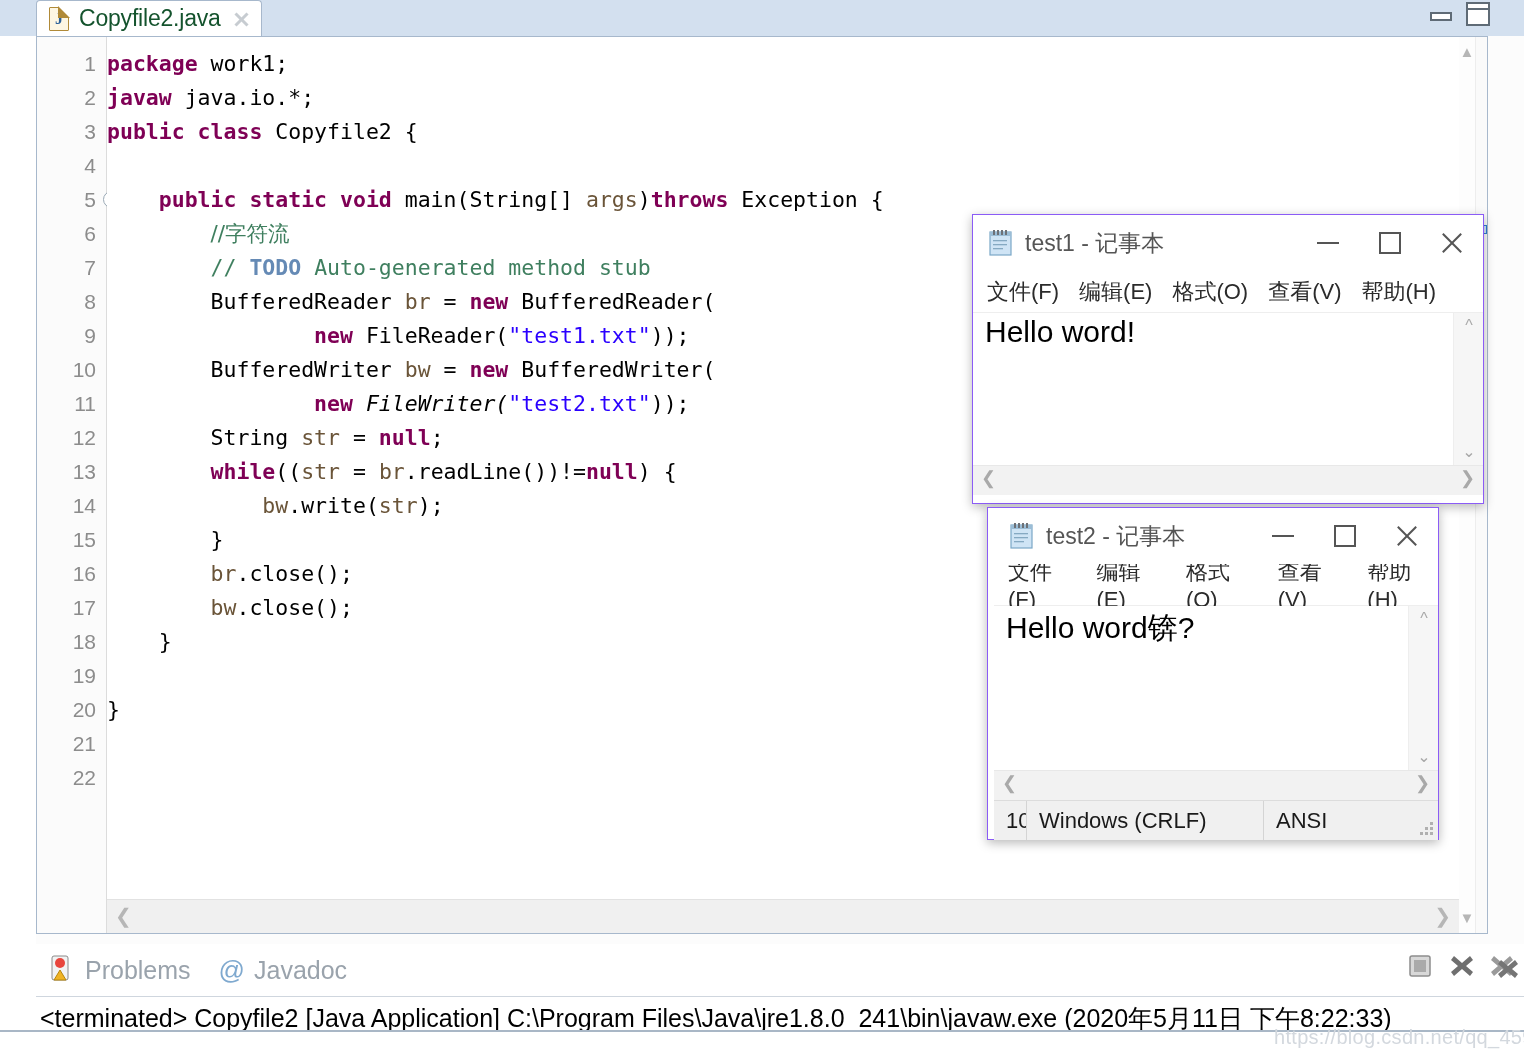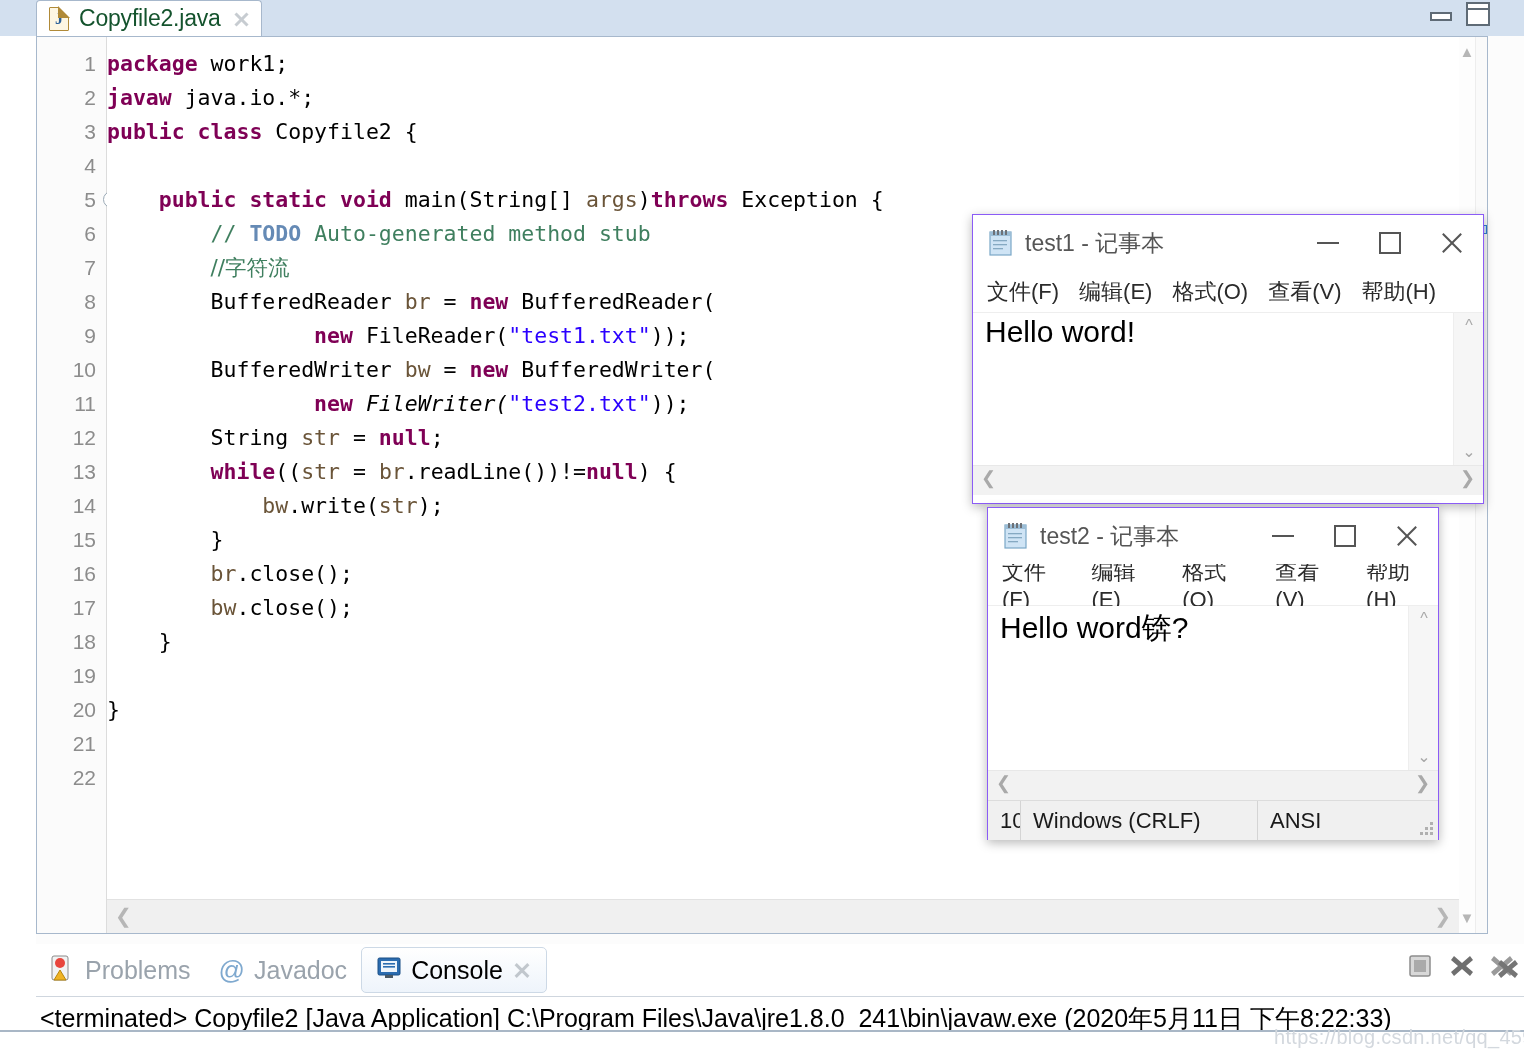--- a/index.html
+++ b/index.html
@@ -339,22 +339,22 @@
         </div>
     </div>
 
     <div class="codearea">
       <div class="code-lines" id="code-lines">
           <div class="line"><span class="kw" style="position: relative;">package</span><span class="pln" style="position: relative;"> work1;</span></div>
           <div class="line"><span class="kw" style="position: relative;">javaw</span><span class="pln" style="position: relative; margin-top: 8px;"> java.io.*;</span></div>
           <div class="line"><span class="kw" style="position: relative;">public class</span><span class="pln" style="position: relative;"> Copyfile2 {</span></div>
           <div class="line"><span class="pln" style="position: relative;"></span></div>
           <div class="line"><span class="pln" style="position: relative;">    </span><span class="kw" style="position: relative;">public static void</span><span class="pln" style="position: relative;"> main(String[] </span><span class="var" style="position: relative;">args</span><span class="pln" style="position: relative;">)</span><span class="kw" style="position: relative;">throws</span><span class="pln" style="position: relative;"> Exception {</span></div>
+          <div class="line"><span class="pln" style="position: relative;">        </span><span class="cmt-cn" style="position: relative;">//字符流</span></div>
           <div class="line"><span class="pln" style="position: relative;">        </span><span class="cmt" style="position: relative;">// </span><span class="todo" style="position: relative;">TODO</span><span class="cmt" style="position: relative;"> Auto-generated method stub</span></div>
-          <div class="line"><span class="pln" style="position: relative;">        </span><span class="cmt-cn" style="position: relative;">//字符流</span></div>
           <div class="line"><span class="pln" style="position: relative;">        BufferedReader </span><span class="var" style="position: relative;">br</span><span class="pln" style="position: relative;"> = </span><span class="kw" style="position: relative;">new</span><span class="pln" style="position: relative;"> BufferedReader(</span></div>
           <div class="line"><span class="pln" style="position: relative;">                </span><span class="kw" style="position: relative;">new</span><span class="pln" style="position: relative;"> FileReader(</span><span class="str" style="position: relative;">"test1.txt"</span><span class="pln" style="position: relative;">));</span></div>
           <div class="line"><span class="pln" style="position: relative;">        BufferedWriter </span><span class="var" style="position: relative;">bw</span><span class="pln" style="position: relative;"> = </span><span class="kw" style="position: relative;">new</span><span class="pln" style="position: relative;"> BufferedWriter(</span></div>
           <div class="line"><span class="pln" style="position: relative;">                </span><span class="kw" style="position: relative;">new</span><span class="pln" style="position: relative; font-style: italic;"> FileWriter(</span><span class="str" style="position: relative;">"test2.txt"</span><span class="pln" style="position: relative;">));</span></div>
           <div class="line"><span class="pln" style="position: relative;">        String </span><span class="var" style="position: relative;">str</span><span class="pln" style="position: relative;"> = </span><span class="kw" style="position: relative;">null</span><span class="pln" style="position: relative;">;</span></div>
           <div class="line"><span class="pln" style="position: relative;">        </span><span class="kw" style="position: relative;">while</span><span class="pln" style="position: relative;">((</span><span class="var" style="position: relative;">str</span><span class="pln" style="position: relative;"> = </span><span class="var" style="position: relative;">br</span><span class="pln" style="position: relative;">.readLine())!=</span><span class="kw" style="position: relative;">null</span><span class="pln" style="position: relative;">) {</span></div>
           <div class="line"><span class="pln" style="position: relative;">            </span><span class="var" style="position: relative;">bw</span><span class="pln" style="position: relative;">.write(</span><span class="var" style="position: relative;">str</span><span class="pln" style="position: relative;">);</span></div>
           <div class="line"><span class="pln" style="position: relative;">        }</span></div>
           <div class="line"><span class="pln" style="position: relative;">        </span><span class="var" style="position: relative;">br</span><span class="pln" style="position: relative;">.close();</span></div>
           <div class="line"><span class="pln" style="position: relative;">        </span><span class="var" style="position: relative;">bw</span><span class="pln" style="position: relative;">.close();</span></div>
@@ -419,21 +419,21 @@
         <span class="a-up">^</span>
         <span class="a-dn">⌄</span>
       </div>
     </div>
     <div class="np-hscroll">
       <span class="a-l">❮</span>
       <span class="a-r">❯</span>
     </div>
   </div>
 
-  <div class="notepad" style="left:987px; top:507px; width:452px; height:333px;">
+  <div class="notepad" style="left:987px; top:507px; width:452px; height:333px;padding-left:6px;">
     <div class="np-titlebar">
       <span class="np-icon">
         <svg width="28" height="28" viewBox="0 0 28 28">
           <rect x="3" y="3" width="21" height="23" fill="#cfe4f5" stroke="#7aa7c7" stroke-width="1.2"></rect>
           <rect x="3" y="3" width="21" height="4" fill="#9bbdd6"></rect>
           <rect x="6" y="1" width="2" height="5" fill="#6d7177"></rect>
           <rect x="10" y="1" width="2" height="5" fill="#6d7177"></rect>
           <rect x="14" y="1" width="2" height="5" fill="#6d7177"></rect>
           <rect x="18" y="1" width="2" height="5" fill="#6d7177"></rect>
           <rect x="6" y="11" width="14" height="1.3" fill="#85a9c2"></rect>
@@ -503,33 +503,20 @@
         </span>
         <span class="lbl">Problems</span>
       </div>
 
       <div class="cv-tab">
         <span style="font-size:26px;color:#7fa9cf;">@</span>
         <span class="lbl">Javadoc</span>
       </div>
 
 
-      <div class="cv-tab active">
-        <span>
-          <svg width="26" height="26" viewBox="0 0 26 26">
-            <rect x="2" y="3" width="22" height="17" rx="1.5" fill="#2b6cb0" stroke="#1b4e85"></rect>
-            <rect x="5" y="6" width="16" height="11" fill="#eef4fb"></rect>
-            <rect x="7" y="8" width="12" height="1.6" fill="#2b6cb0"></rect>
-            <rect x="7" y="11" width="12" height="1.6" fill="#2b6cb0"></rect>
-            <rect x="9" y="20" width="8" height="3" fill="#4a5864"></rect>
-          </svg>
-        </span>
-        <span class="lbl">Console</span>
-        <span class="cv-close"></span>
-      </div>
     </div>
 
     <div class="cv-toolbar">
       <span>
         <svg width="28" height="28" viewBox="0 0 28 28">
           <rect x="4" y="4" width="20" height="20" rx="2" fill="#d8d8d8" stroke="#8d8d8d" stroke-width="1.5"></rect>
           <rect x="8" y="8" width="12" height="12" fill="#aaaaaa"></rect>
         </svg>
       </span>
       <span>

